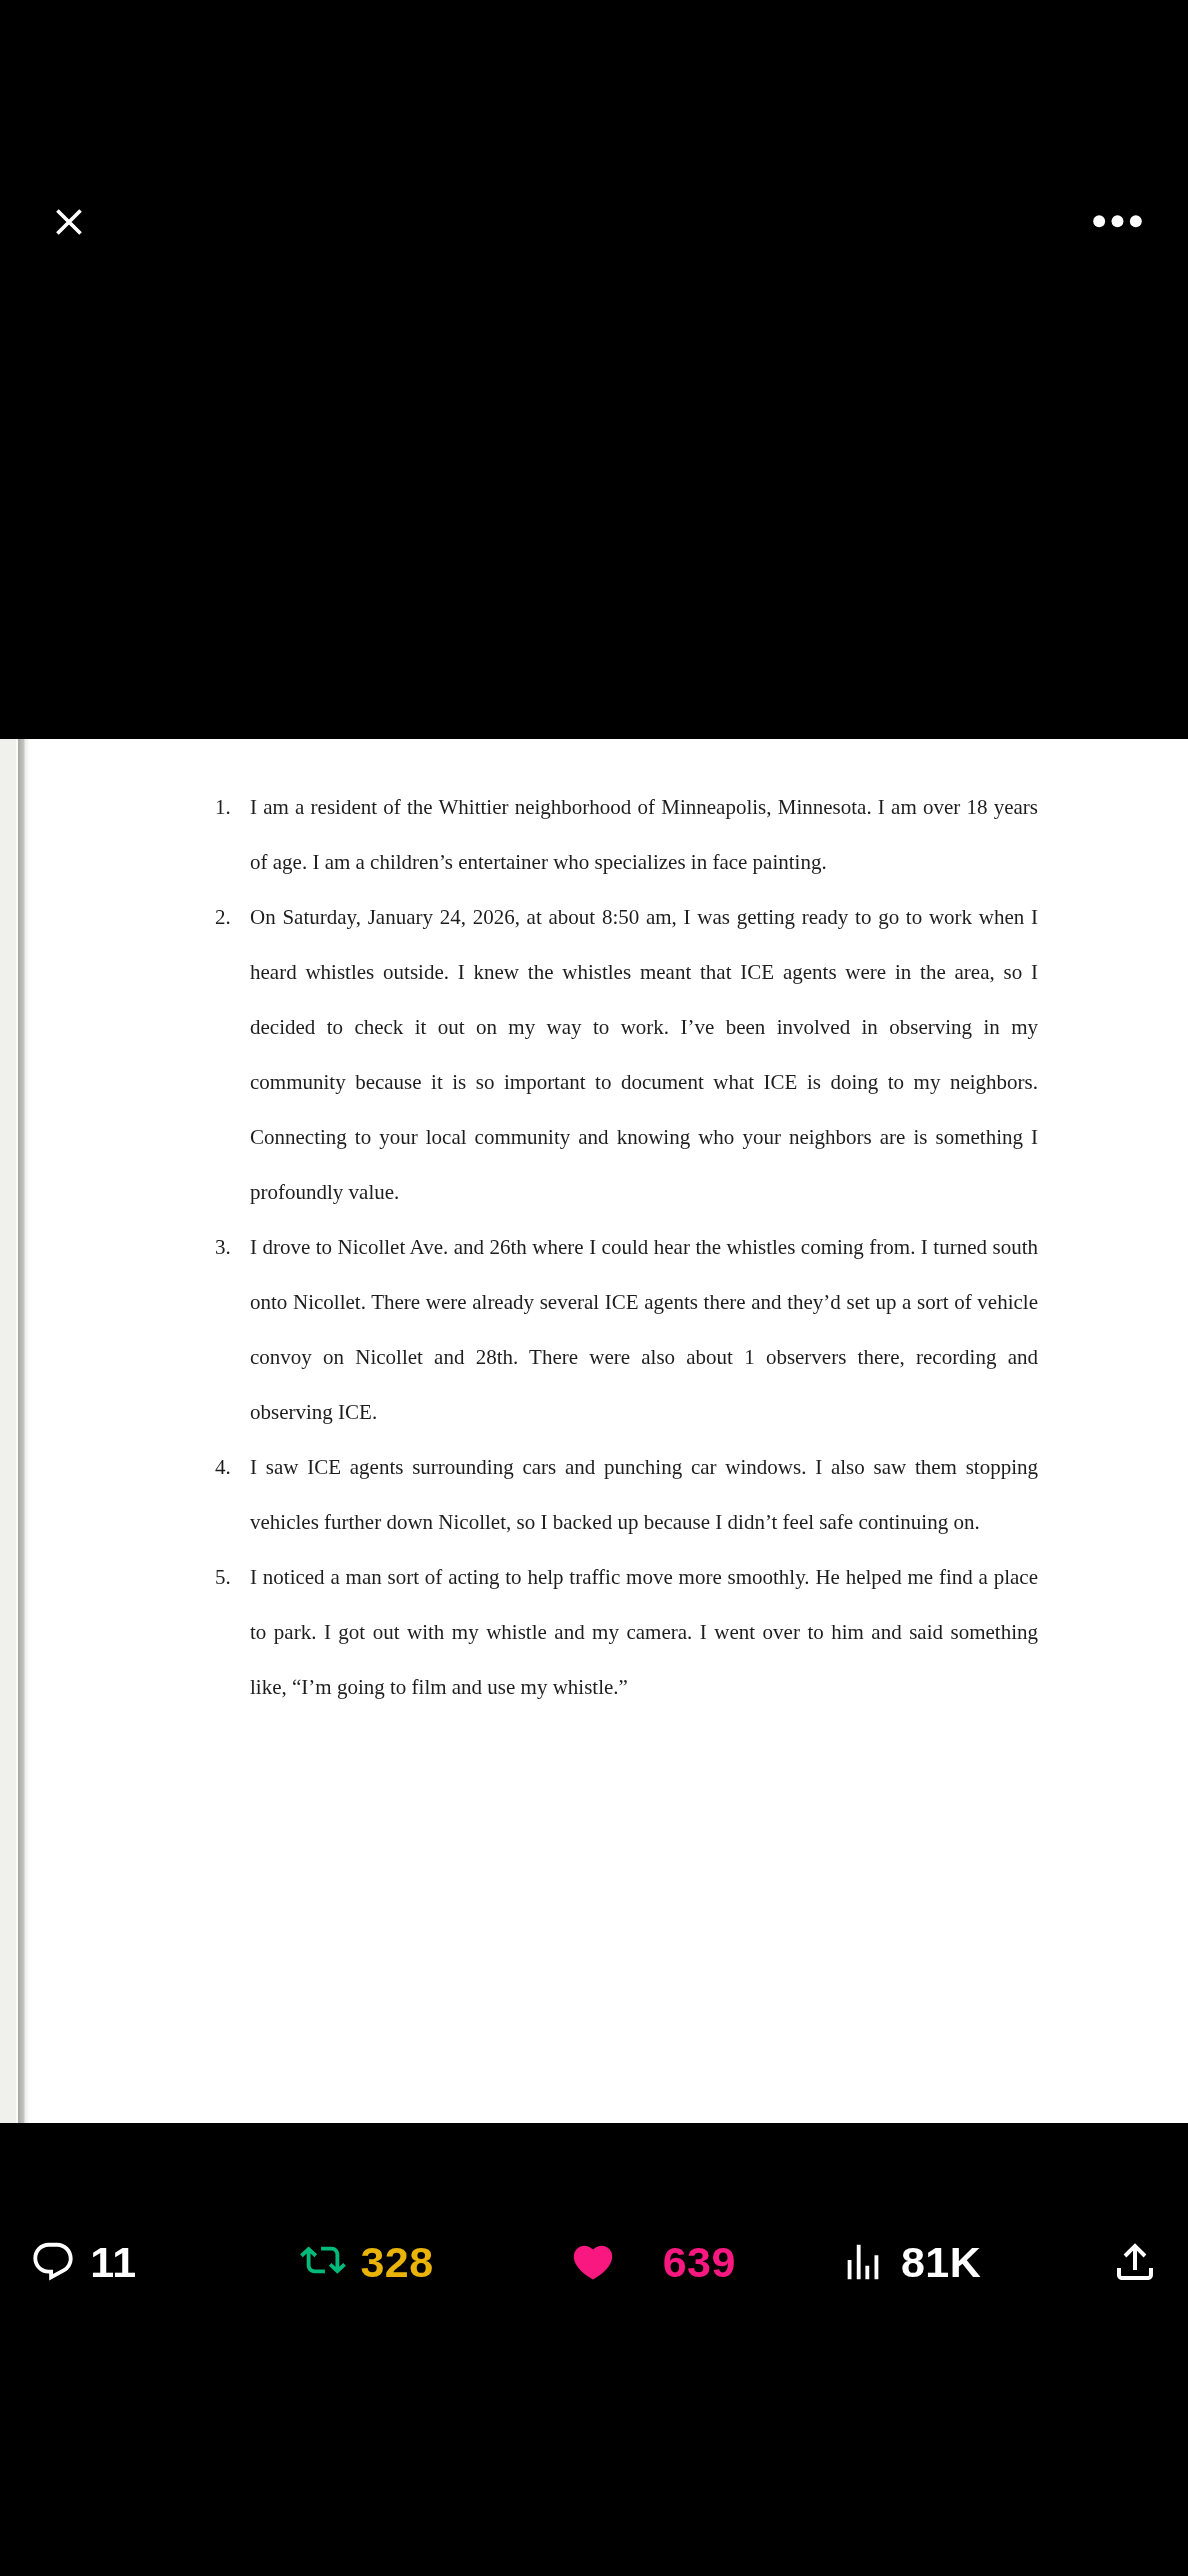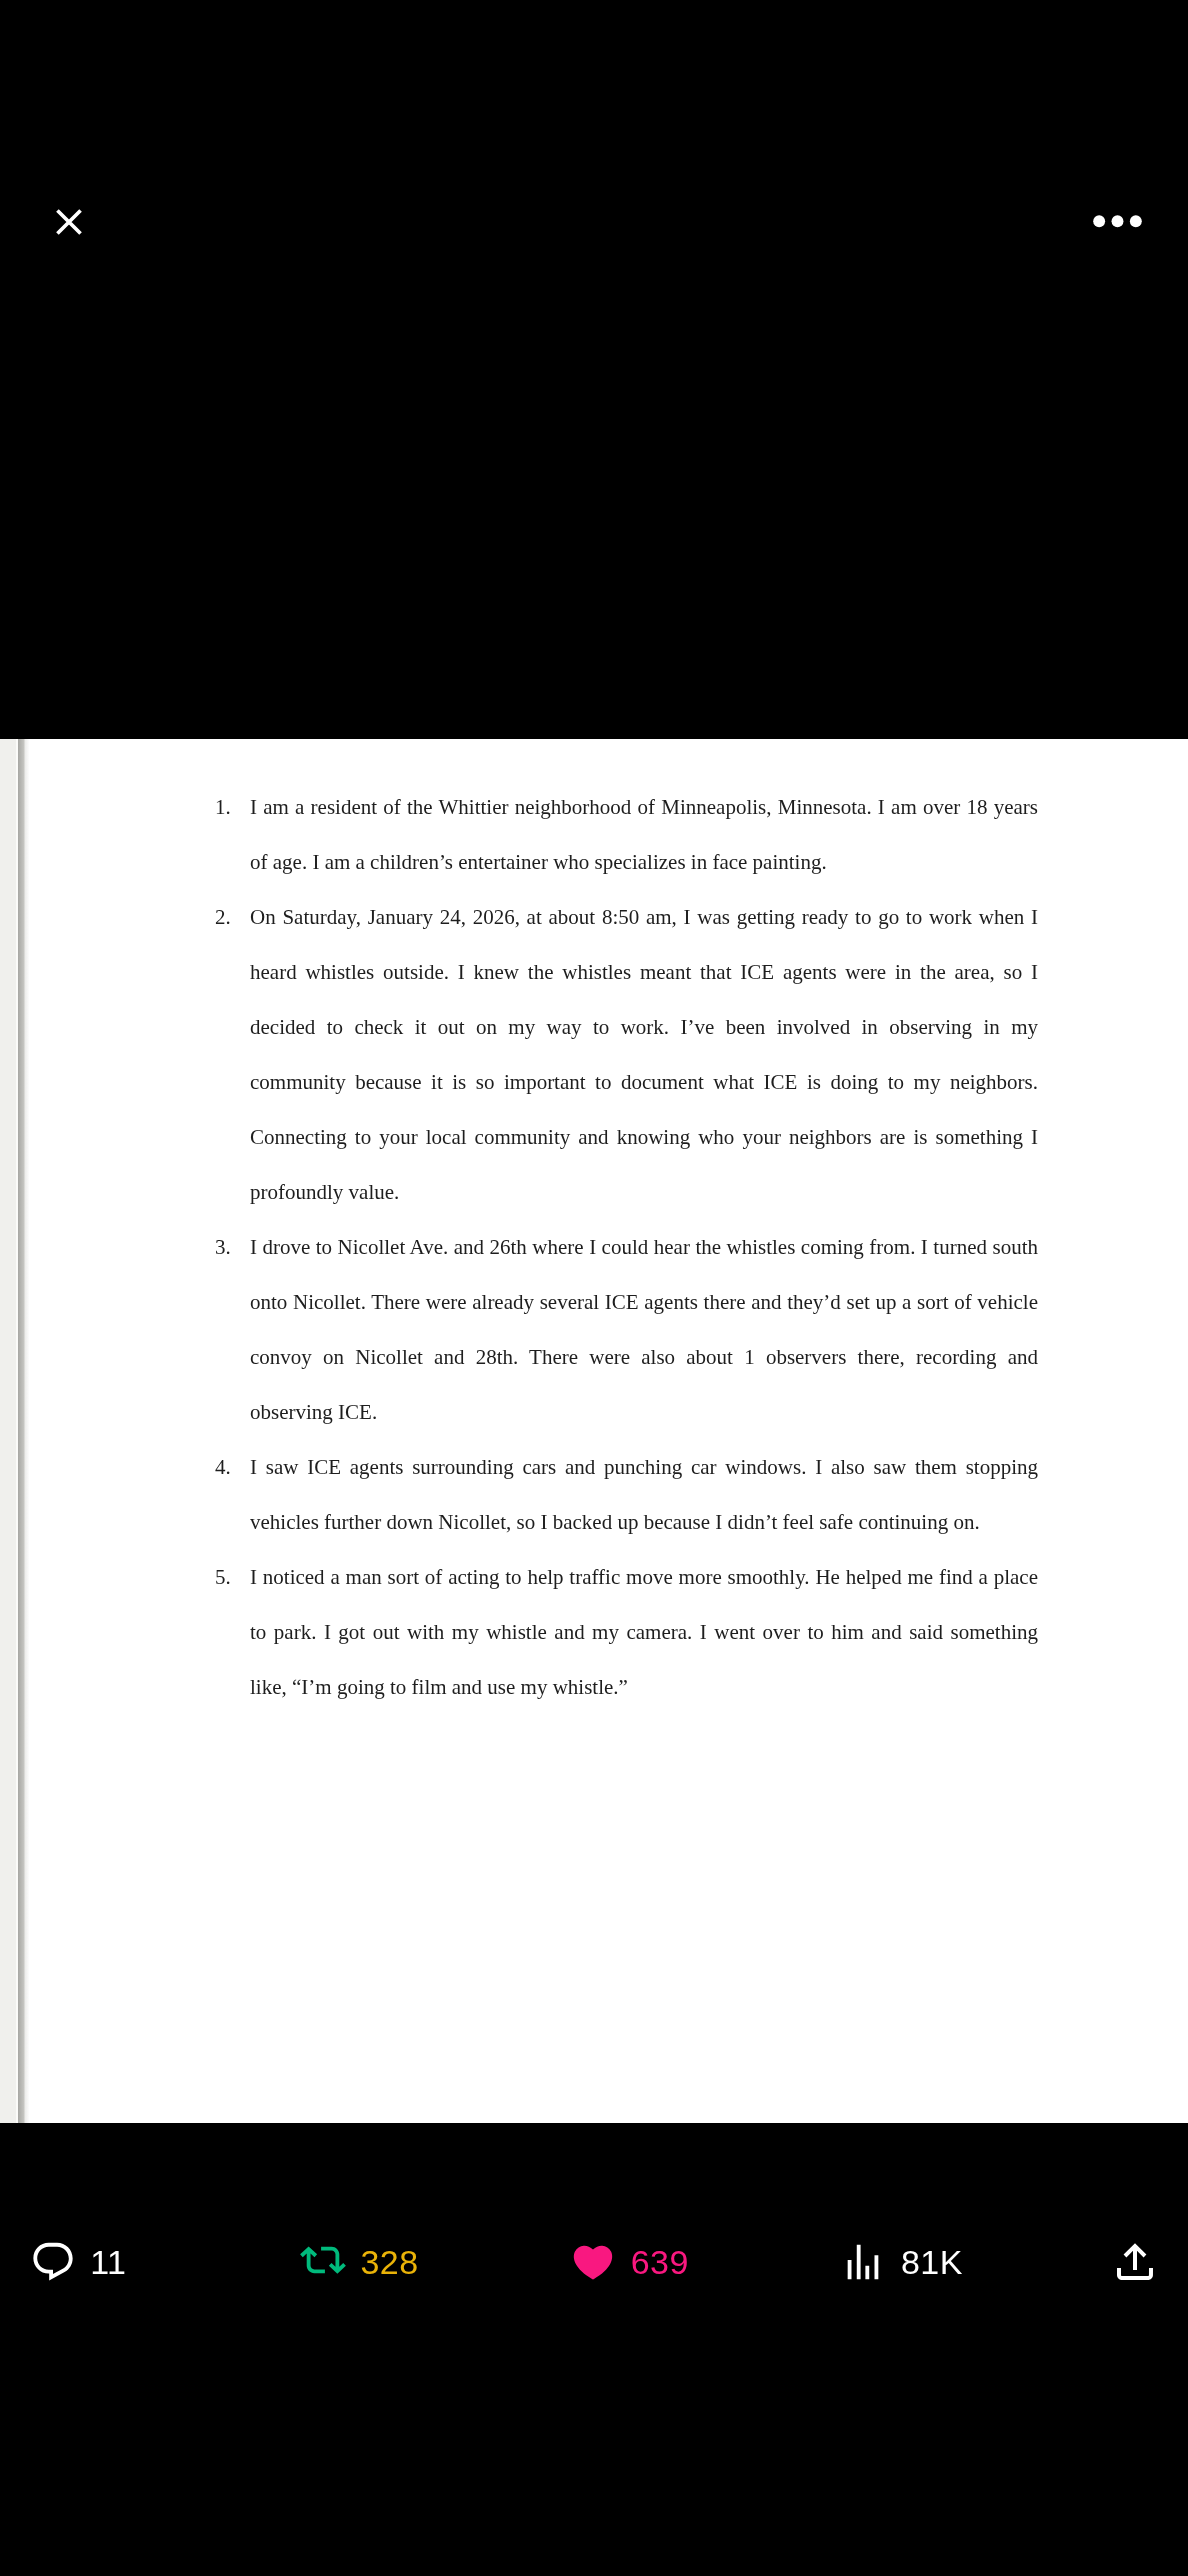--- a/index.html
+++ b/index.html
@@ -54,25 +54,25 @@
   .engagement-bar {
     position:absolute; left:0; right:0; top:2214px; height:96px;
     display:flex; align-items:center;
     padding:0 29.5px;
   }
   .action-group {
     flex:1 1 0; display:flex; align-items:center; gap:14.7px;
     background:none; border:none; cursor:pointer;
   }
   .action-count {
-    font-size:34px; font-weight:400; letter-spacing:0.5px;
+    font-size:43px; font-weight:700; letter-spacing:0.5px;
   }
   .count-white  { color:#ffffff; }
   .count-green  { color:#eab308; }
-  .count-pink   { color:#f91880; }
+  .count-pink   { color:#f91880;margin-left:32px; }
   .share-group {
     flex:0 0 auto; display:flex; align-items:center;
     background:none; border:none; cursor:pointer;
   }
   .action-icon { display:block; }
 
   
   .reply-pill {
     position:absolute; left:33px; right:33px; top:2343px; height:106px;
     border-radius:53px;

